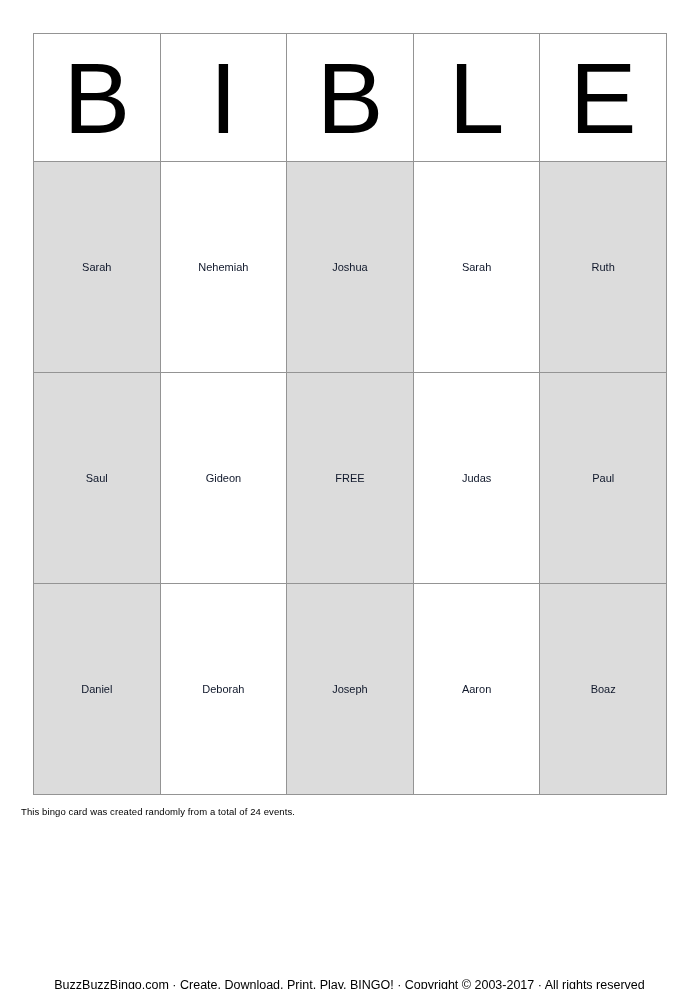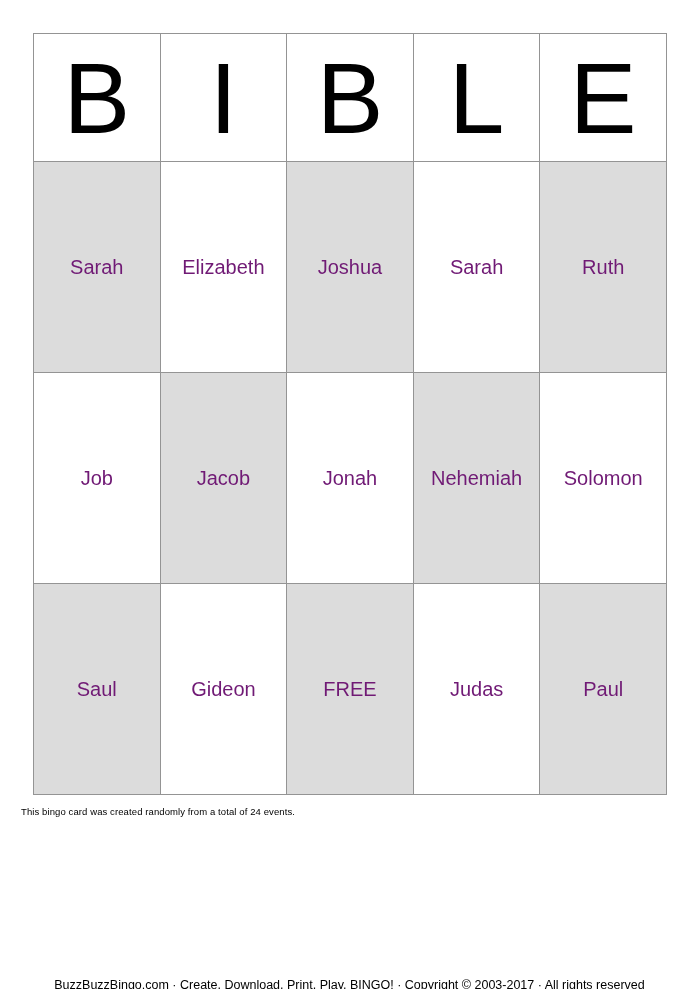--- a/index.html
+++ b/index.html
@@ -44,23 +44,23 @@
     background: #ffffff;
     font-size: 100px;
     font-weight: normal;
     line-height: 1;
     color: #000000;
     font-family: "Liberation Sans", sans-serif;
   }
 
   tr.cell-row td {
     height: 127px;
-    font-size: 20px;
+    font-size: 11px;
     font-weight: normal;
-    color: #701a75;
+    color: #0f172a;
     background: #ffffff;
   }
 
   tr.cell-row td.shaded {
     background: #dcdcdc;
   }
 
   #card-note {
     position: absolute;
     left: 21px;
@@ -93,38 +93,38 @@
         <th>B</th>
         <th>I</th>
         <th>B</th>
         <th>L</th>
         <th>E</th>
       </tr>
     </thead>
     <tbody>
       <tr class="cell-row">
         <td class="shaded">Sarah</td>
-        <td>Elizabeth</td>
+        <td>Nehemiah</td>
         <td class="shaded">Joshua</td>
         <td>Sarah</td>
         <td class="shaded">Ruth</td>
-      </tr>
-      <tr class="cell-row">
-        <td>Job</td>
-        <td class="shaded">Jacob</td>
-        <td>Jonah</td>
-        <td class="shaded">Nehemiah</td>
-        <td>Solomon</td>
       </tr>
       <tr class="cell-row">
         <td class="shaded">Saul</td>
         <td>Gideon</td>
         <td class="shaded">FREE</td>
         <td>Judas</td>
         <td class="shaded">Paul</td>
+      </tr>
+      <tr class="cell-row">
+        <td class="shaded">Daniel</td>
+        <td>Deborah</td>
+        <td class="shaded">Joseph</td>
+        <td>Aaron</td>
+        <td class="shaded">Boaz</td>
       </tr>
     </tbody>
   </table>
 </div>
 
 <div id="card-note">This bingo card was created randomly from a total of 24 events.</div>
 
 <div id="page-footer">BuzzBuzzBingo.com · Create, Download, Print, Play, BINGO! · Copyright © 2003-2017 · All rights reserved</div>
 
 </body></html>

